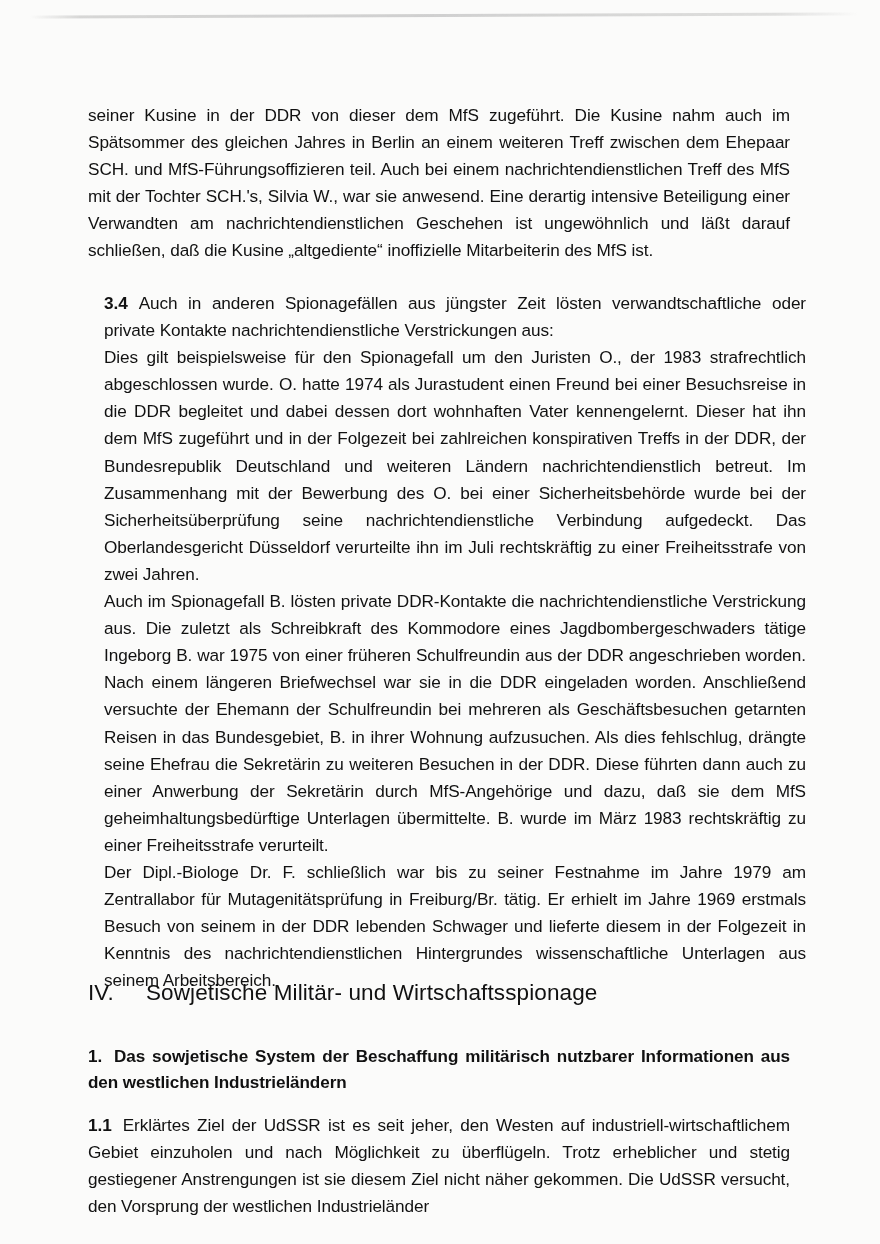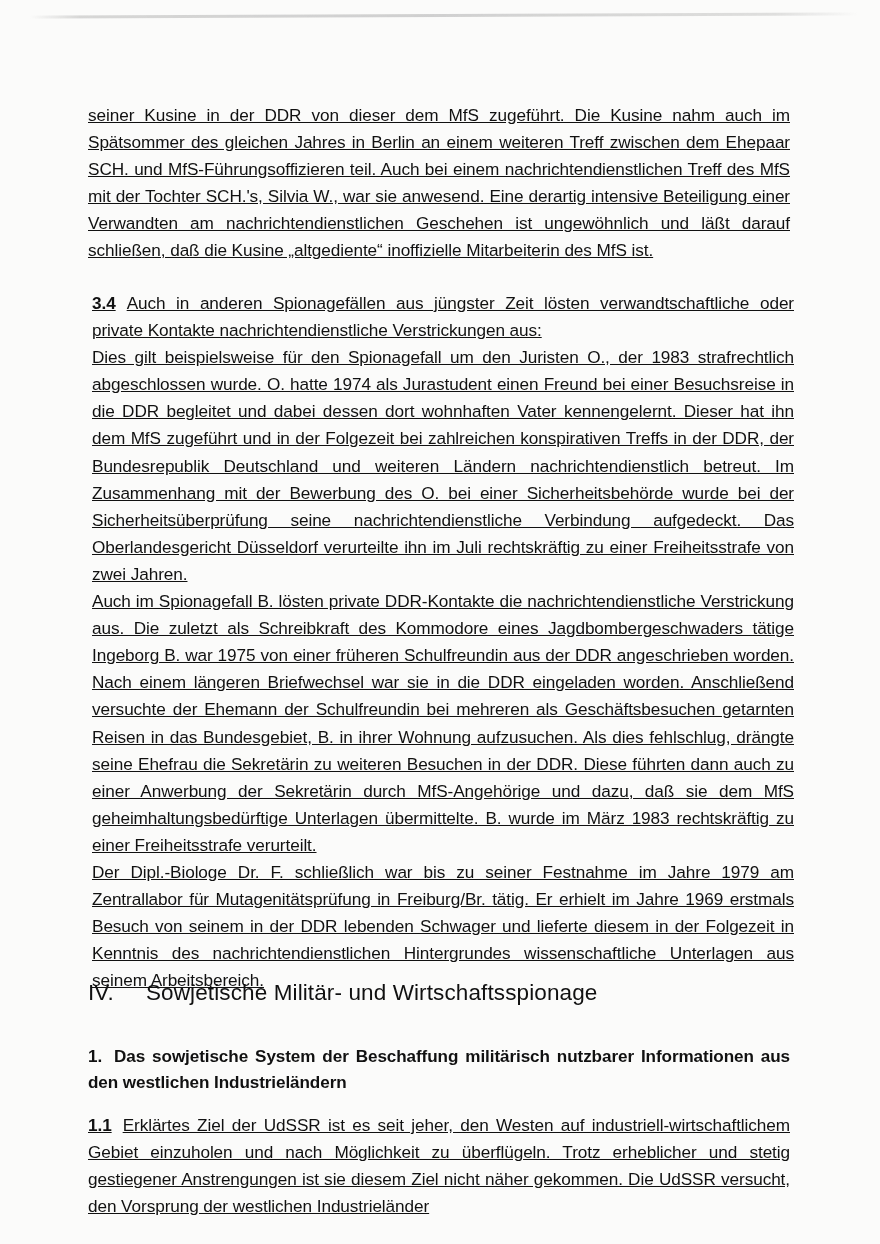--- a/index.html
+++ b/index.html
@@ -40,21 +40,20 @@
     width: 702px;
     height: 1244px;
   }
 
   .body-text {
     font-size: 17.2px;
     line-height: 27.1px;
     text-align: justify;
     text-justify: inter-word;
     letter-spacing: -0.005em;
-    text-decoration: underline;
     -webkit-font-smoothing: antialiased;
   }
 
   .para {
     margin: 0;
     text-align: justify;
   }
 
   
   .para.force-justify {
@@ -71,21 +70,21 @@
 
   #block-intro {
     position: absolute;
     left: 0;
     top: 102px;
     width: 702px;
   }
 
   #block-34 {
     position: absolute;
-    left: 4px;
+    left: 16px;
     top: 290px;
     width: 702px;
   }
 
   #section-heading {
     position: absolute;
     left: 0;
     top: 978px;
     width: 702px;
     font-size: 22.5px;

